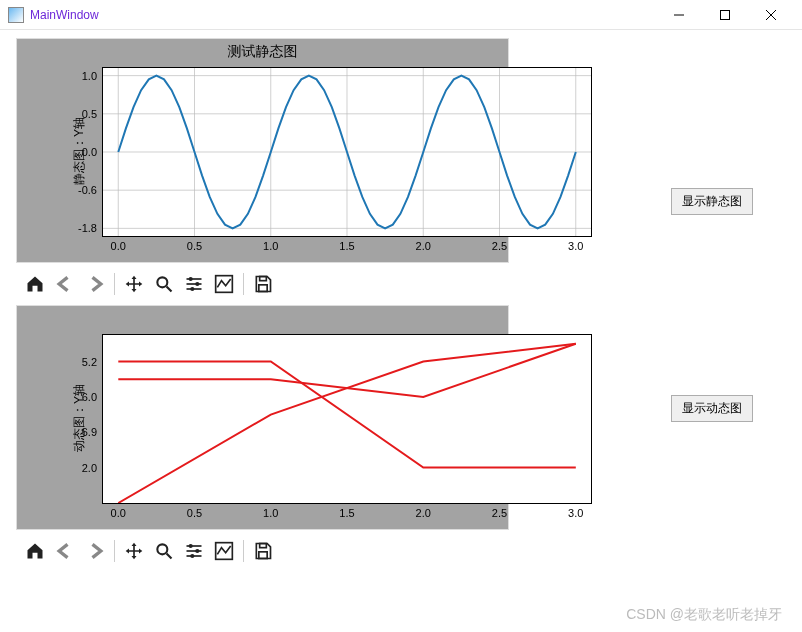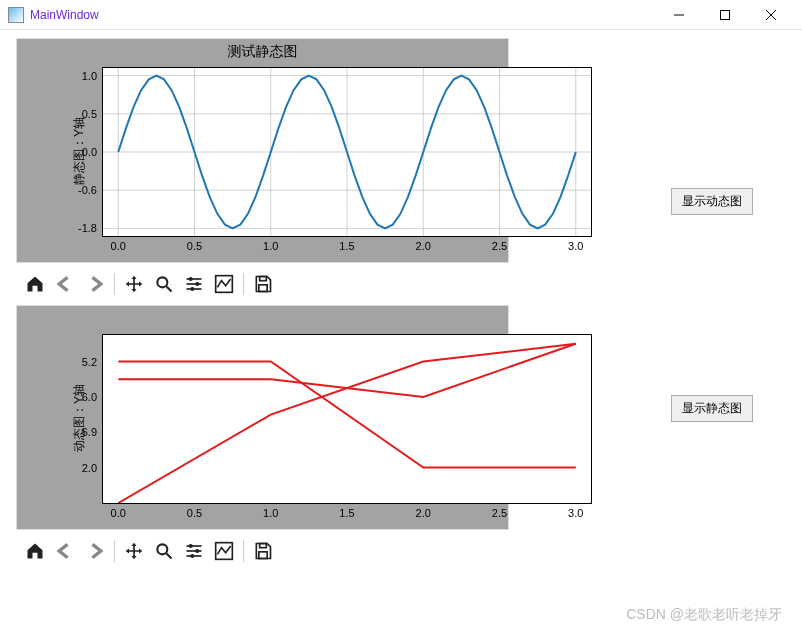--- a/index.html
+++ b/index.html
@@ -331,18 +331,18 @@
               <rect x="8" y="3" width="8" height="5" fill="none" stroke="#222" stroke-width="2"></rect>
               <rect x="7" y="13" width="10" height="8" fill="none" stroke="#222" stroke-width="2"></rect>
             </svg>
           </div>
       </div>
     </div>
 
   </div>
 
   <div class="buttons-col">
+    <button class="qt-button">显示静态图</button>
     <button class="qt-button">显示动态图</button>
-    <button class="qt-button">显示静态图</button>
   </div>
 </div>
 
 <div class="watermark">CSDN @老歌老听老掉牙</div>
 
 </body></html>

